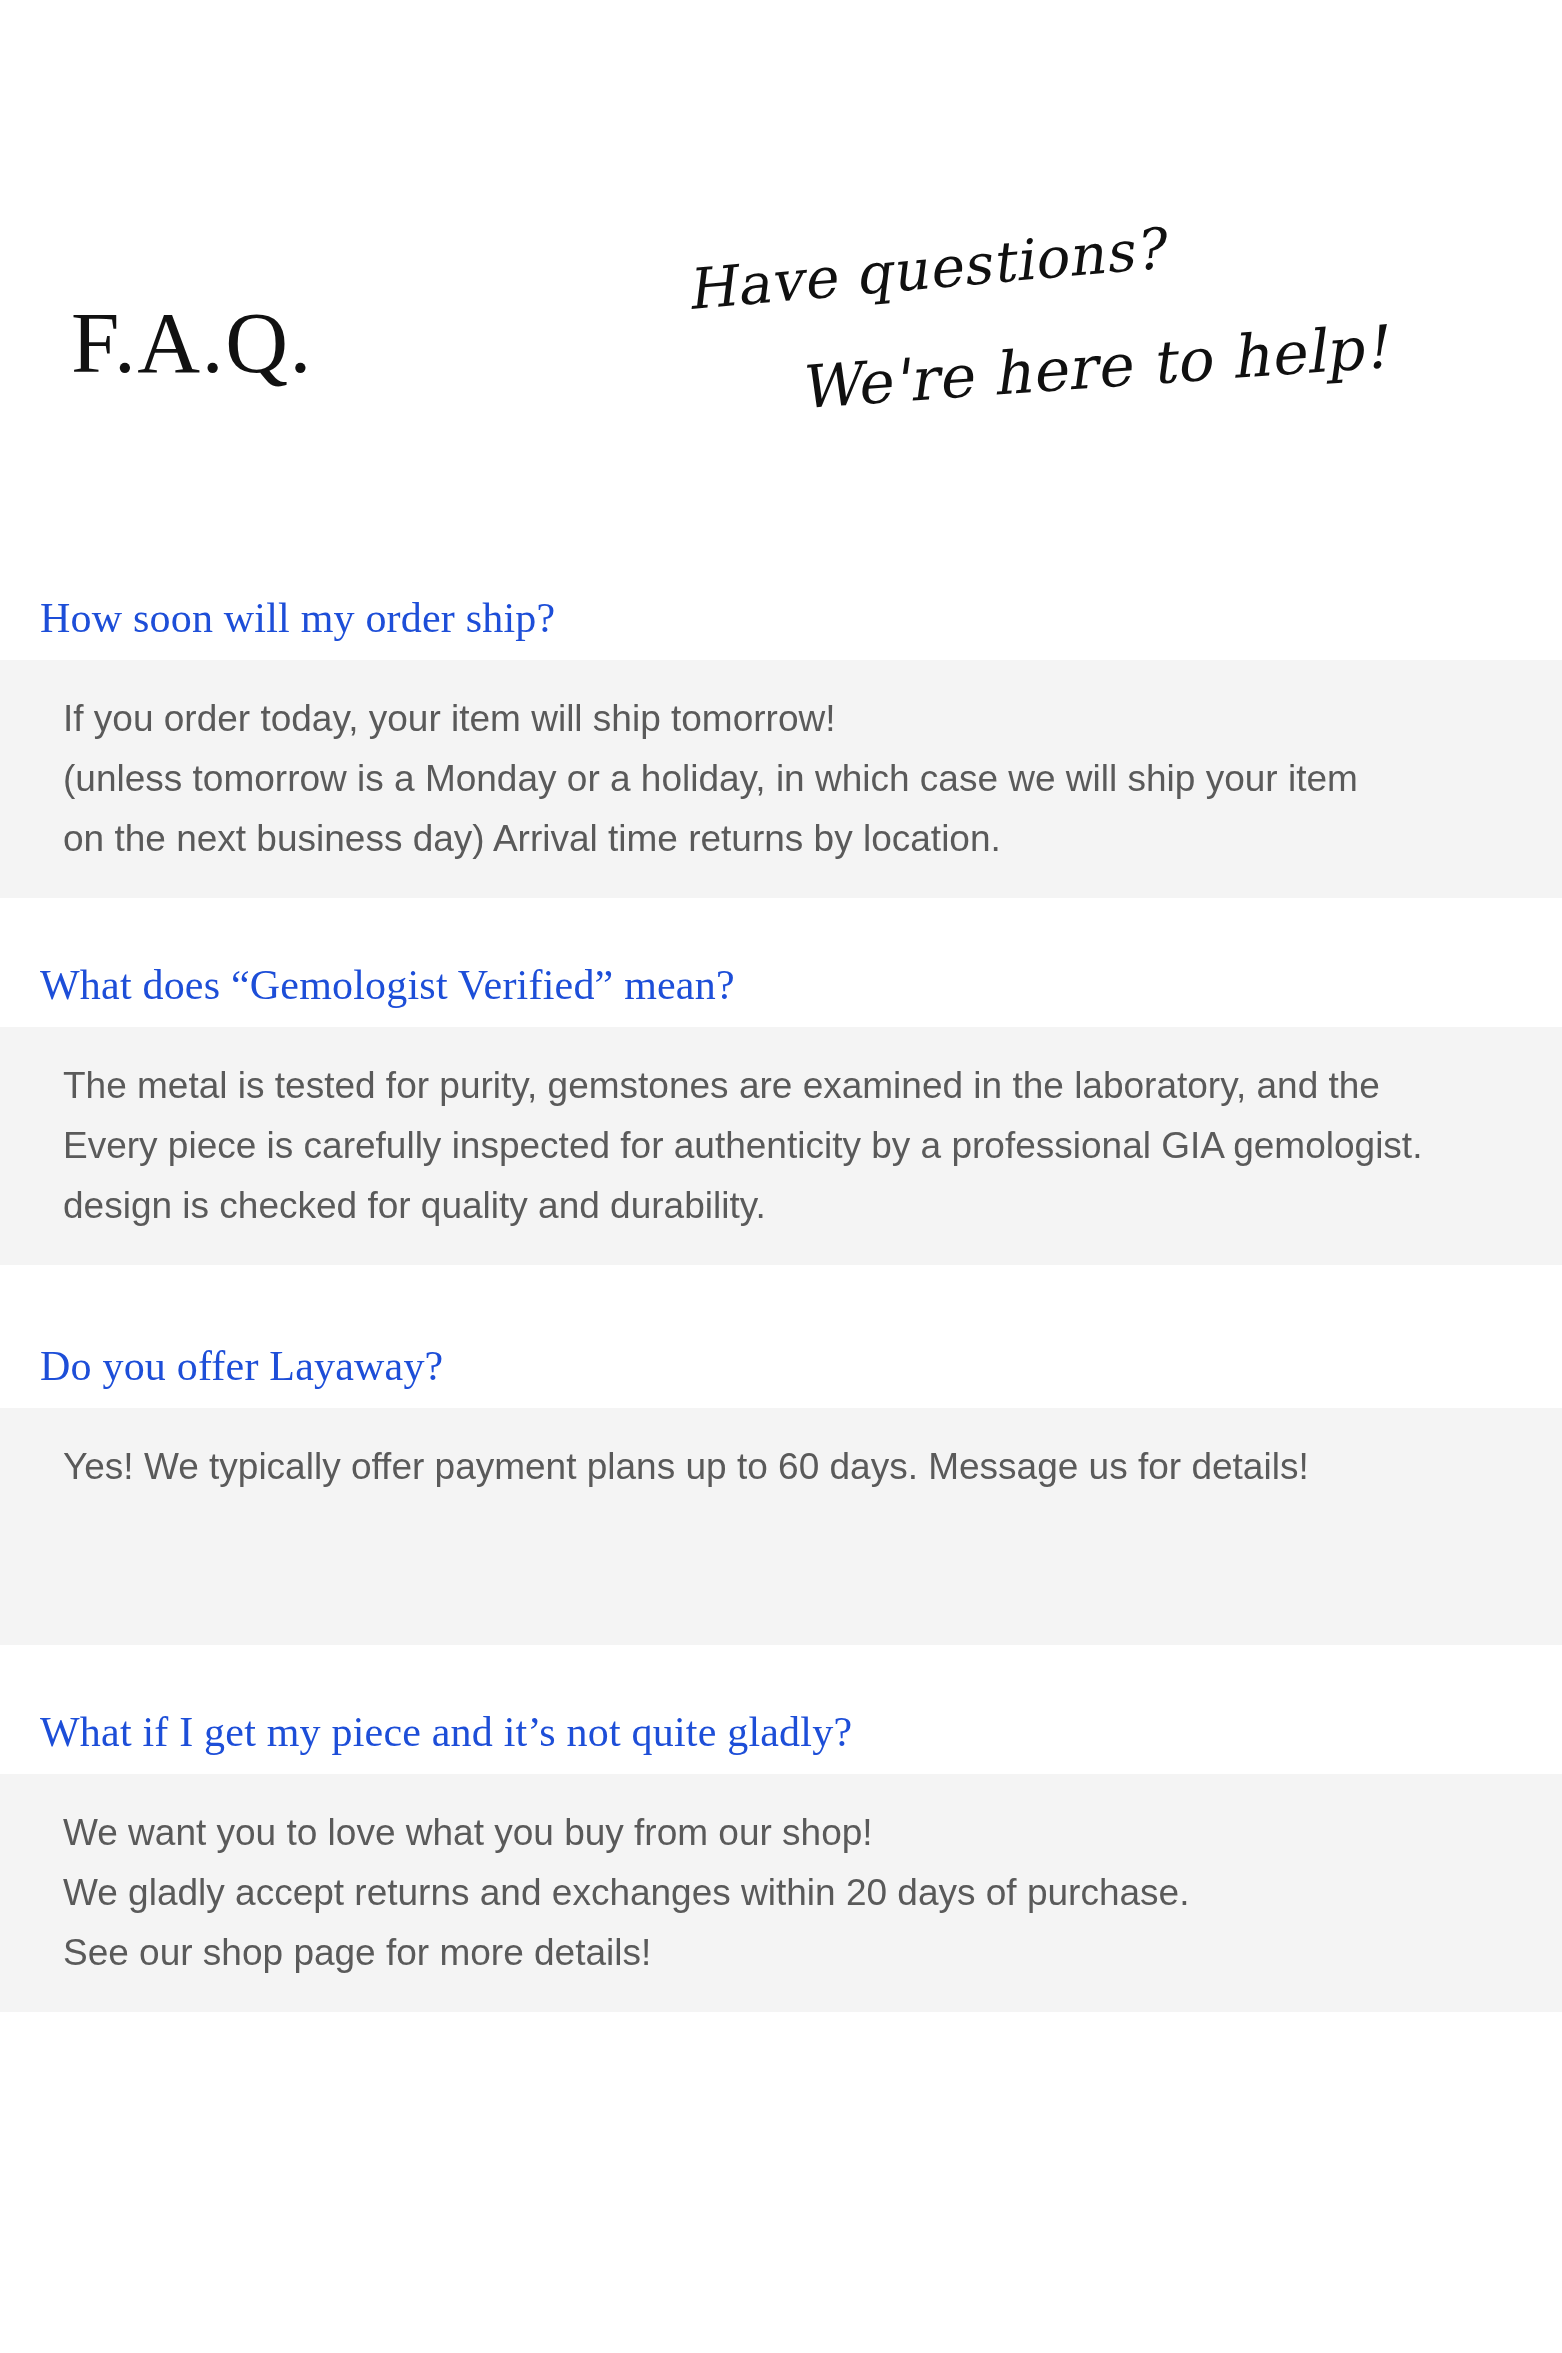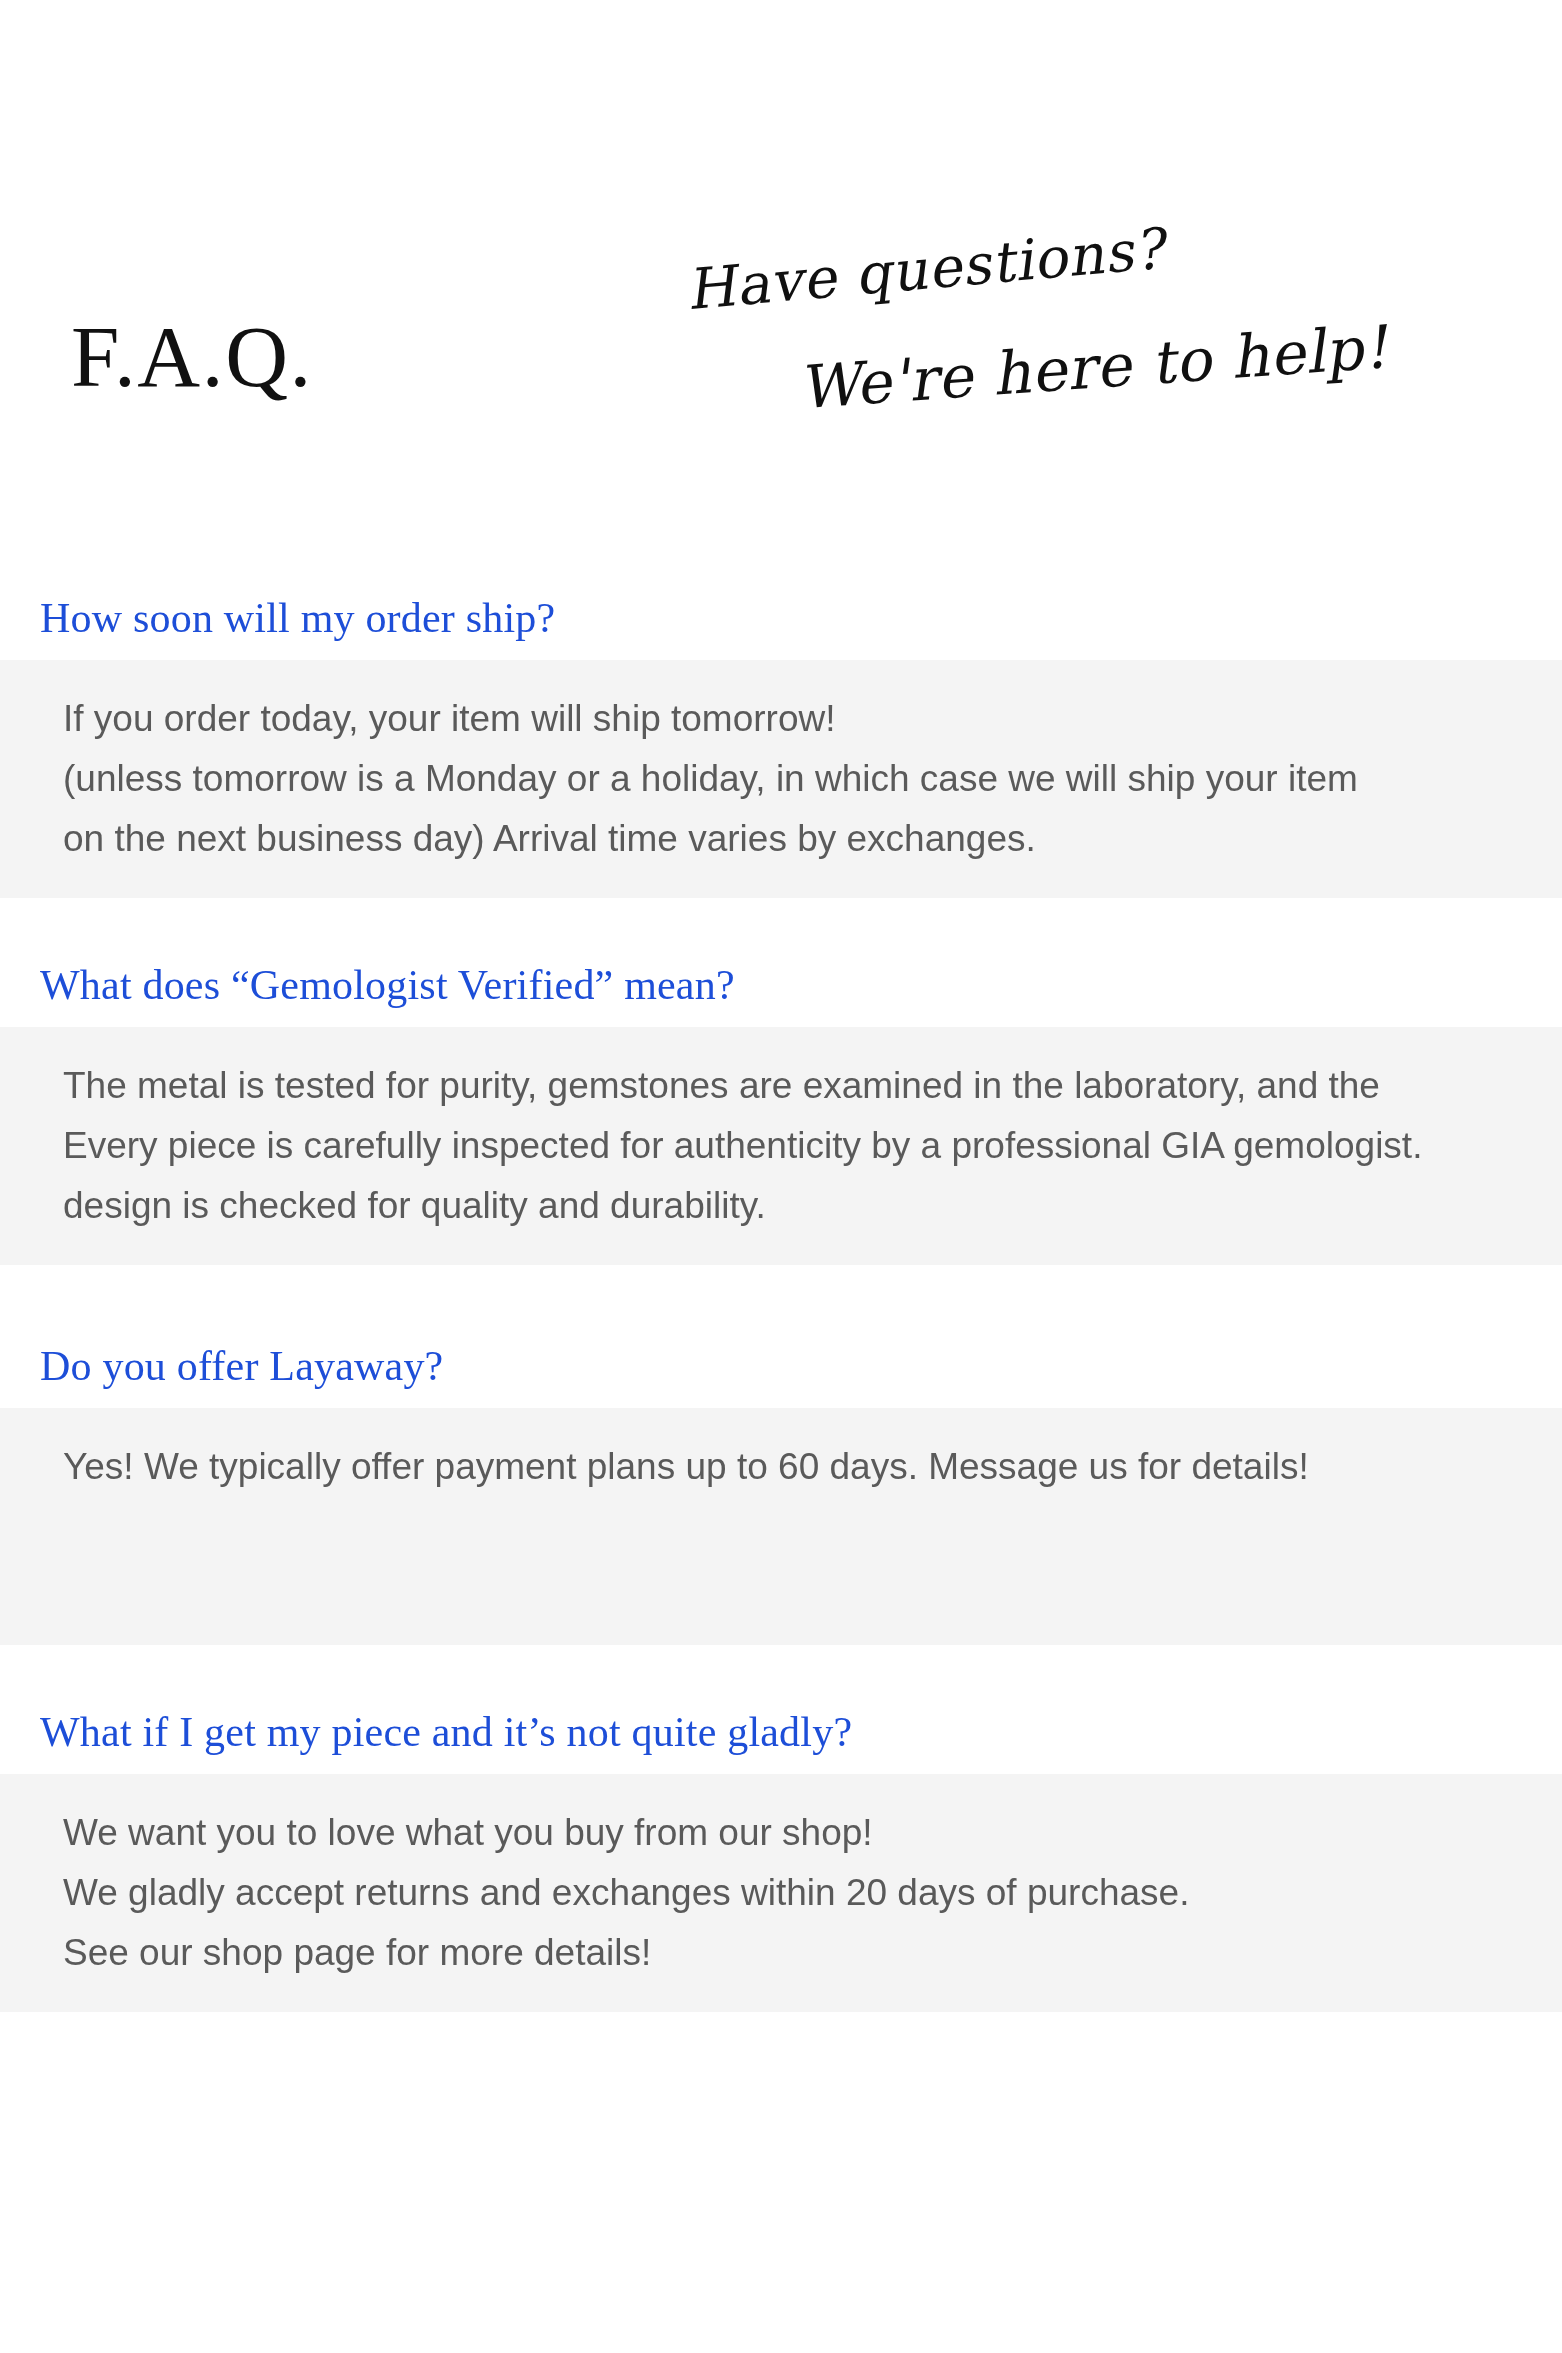--- a/index.html
+++ b/index.html
@@ -27,21 +27,21 @@
     position: absolute;
     top: 241px;
     left: 0;
     width: 1563px;
     height: 289px;
   }
 
   .faq-title {
     position: absolute;
     left: 71px;
-    top: 72px;
+    top: 58px;
     font-family: "Liberation Serif", serif;
     font-size: 87px;
     letter-spacing: 1.6px;
     color: #111111;
     line-height: 1;
     white-space: nowrap;
   }
 
   .script-wrap {
     position: absolute;
@@ -131,21 +131,21 @@
     </div>
   </div>
 
   <div class="faq-list">
 
     <div class="faq-item">
       <div class="faq-question">How soon will my order ship?</div>
       <div class="faq-answer">
         <span class="line">If you order today, your item will ship tomorrow!</span>
         <span class="line">(unless tomorrow is a Monday or a holiday, in which case we will ship your item</span>
-        <span class="line">on the next business day)  Arrival time varies by exchanges.</span>
+        <span class="line">on the next business day)  Arrival time returns by location.</span>
       </div>
     </div>
 
     <div class="gap-sm"></div>
 
     <div class="faq-item">
       <div class="faq-question">What does “Gemologist Verified” mean?</div>
       <div class="faq-answer">
         <span class="line">The metal is tested for purity, gemstones are examined in the laboratory, and the</span>
         <span class="line">Every piece is carefully inspected for authenticity by a professional GIA gemologist.</span>

